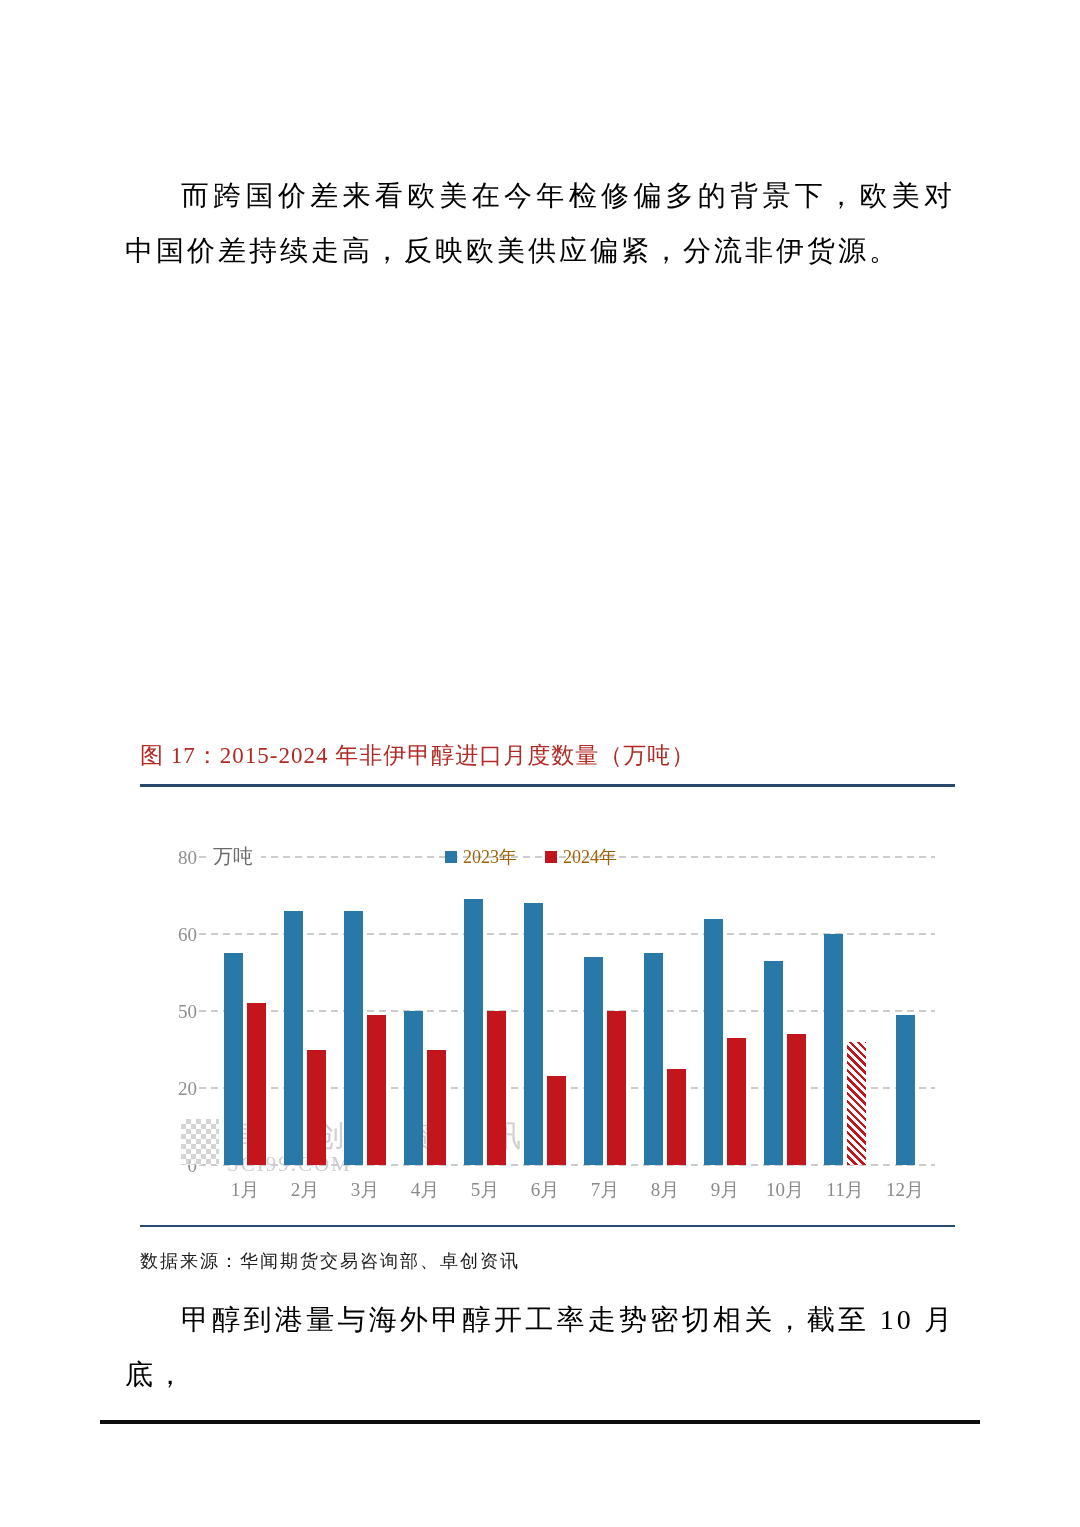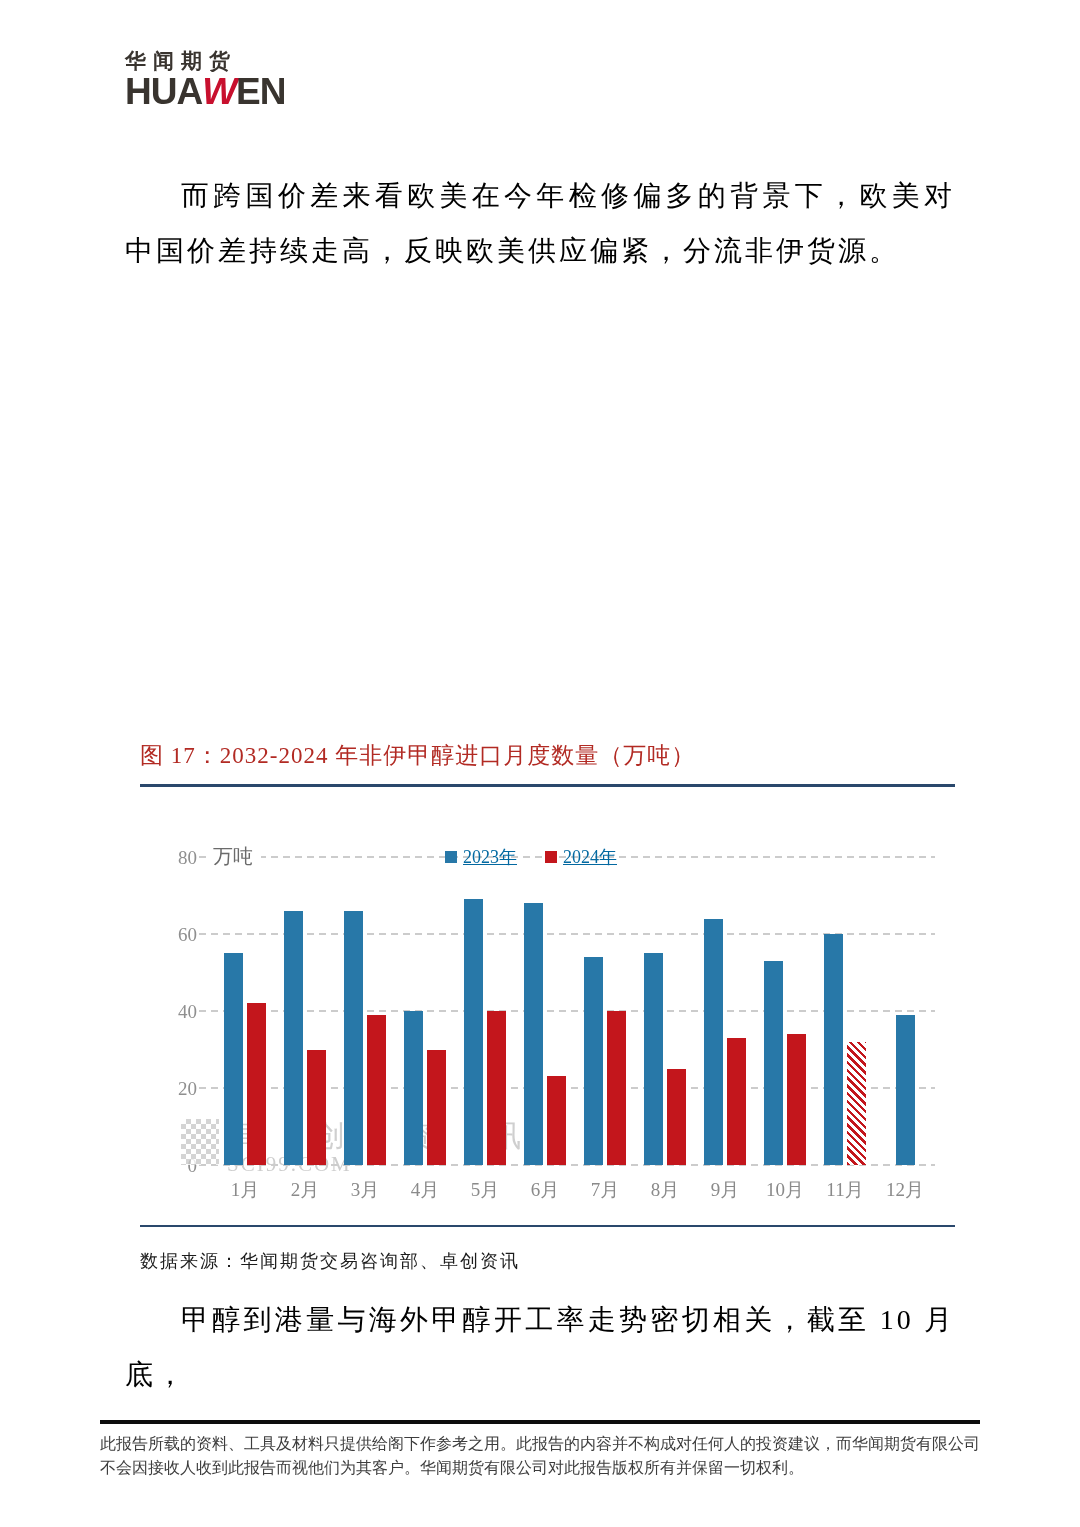--- a/index.html
+++ b/index.html
@@ -43,21 +43,21 @@
   .plot{position:relative; margin-left:64px; width:720px; height:308px;}
   .grid{position:absolute; left:-16px; right:0; height:2px; z-index:0;
         background:repeating-linear-gradient(90deg,#cccccc 0 7px,transparent 7px 12px);}
   .ytick{position:absolute; left:-60px; width:42px; text-align:right;
          font-size:19px; color:#8f8f8f; transform:translateY(-50%); line-height:1;}
   .unit{position:absolute; top:0; left:-4px; transform:translateY(-55%);
         font-size:20px; color:#6b6b6b; background:#fff; padding:0 8px 0 2px; z-index:2; line-height:1;}
   .legend{position:absolute; top:0; left:230px; transform:translateY(-50%); display:flex; gap:28px; z-index:2;}
   .legend-item{display:flex; align-items:center;}
   .sw{width:12px; height:12px; display:inline-block; margin-right:6px;}
-  .lb{font-size:18px; color:#0369a1; line-height:1;text-decoration:underline;}
+  .lb{font-size:18px; color:#a16207; line-height:1;}
   .bars{position:absolute; left:0; top:0; width:100%; height:100%; display:flex; align-items:flex-end; z-index:1;}
   .mgroup{flex:1; display:flex; align-items:flex-end; justify-content:center; gap:4px; height:100%;}
   .bar{width:19px;}
   .xlabels{display:flex; margin-left:64px; width:720px; padding-top:12px;}
   .xlabel{flex:1; text-align:center; font-size:19px; color:#8a8a8a;}
   
   .wm{position:absolute; left:-34px; bottom:-10px; z-index:0; display:flex; align-items:flex-start;}
   .wm-qr{width:38px; height:46px; opacity:.8;
          background:repeating-conic-gradient(#c9c9c9 0% 25%, #ffffff 0% 50%) 0 0 / 10px 10px;}
   .wm-col{margin-left:8px;}
@@ -71,40 +71,36 @@
        font-family:"Liberation Sans","DejaVu Sans",sans-serif;}
   .ftr-rule{border-top:4px solid #0d0d0d;}
   .ftr-text{margin:8px 0 0 0; font-size:16px; line-height:24px; color:#3d3d3d; text-align:justify;}
 </style>
 </head>
 <body>
 
 <div class="page">
 
   <div class="hdr">
-    <div class="logo">
-      <div class="logo-cn">华闻期货</div>
-      <div class="logo-en"><span>HUA</span><span class="logo-w">W</span><span>EN</span></div>
-    </div>
   </div>
 
   <p class="para para-1">而跨国价差来看欧美在今年检修偏多的背景下，欧美对中国价差持续走高，反映欧美供应偏紧，分流非伊货源。</p>
 
   <div class="figure">
     <div class="caption-wrap">
-      <span class="caption">图 17：2032-2024 年非伊甲醇进口月度数量（万吨）</span>
+      <span class="caption">图 17：2015-2024 年非伊甲醇进口月度数量（万吨）</span>
     </div>
     <div class="chart-area" id="chart">
         <div class="plot">
           <div class="grid" style="top: 307px;"></div>
           <div class="ytick" style="top: 308px;">0</div>
           <div class="grid" style="top: 230px;"></div>
           <div class="ytick" style="top: 231px;">20</div>
           <div class="grid" style="top: 153px;"></div>
-          <div class="ytick" style="top: 154px;">40</div>
+          <div class="ytick" style="top: 154px;">50</div>
           <div class="grid" style="top: 76px;"></div>
           <div class="ytick" style="top: 77px;">60</div>
           <div class="grid" style="top: -1px;"></div>
           <div class="ytick" style="top: 0px;">80</div>
           <div class="unit">万吨</div>
           <div class="legend">
             <span class="legend-item">
               <span class="sw" style="background: rgb(40, 120, 168);"></span>
               <span class="lb">2023年</span>
             </span>
@@ -186,16 +182,15 @@
         </div>
       </div>
     <div class="src-rule"></div>
     <div class="src">数据来源：华闻期货交易咨询部、卓创资讯</div>
   </div>
 
   <p class="para para-3">甲醇到港量与海外甲醇开工率走势密切相关，截至 10 月底，</p>
 
   <div class="ftr">
     <div class="ftr-rule"></div>
-    <p class="ftr-text">此报告所载的资料、工具及材料只提供给阁下作参考之用。此报告的内容并不构成对任何人的投资建议，而华闻期货有限公司不会因接收人收到此报告而视他们为其客户。华闻期货有限公司对此报告版权所有并保留一切权利。</p>
   </div>
 
 </div>
 
 </body></html>

